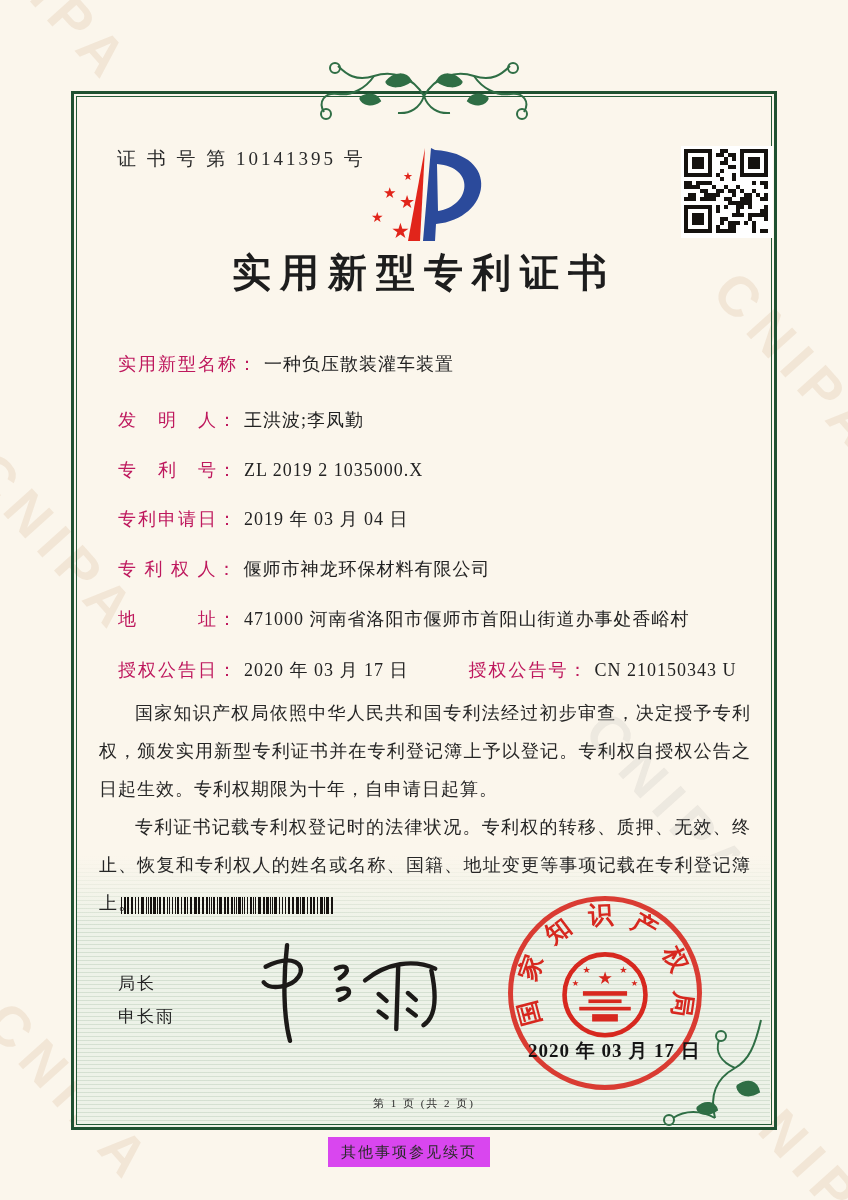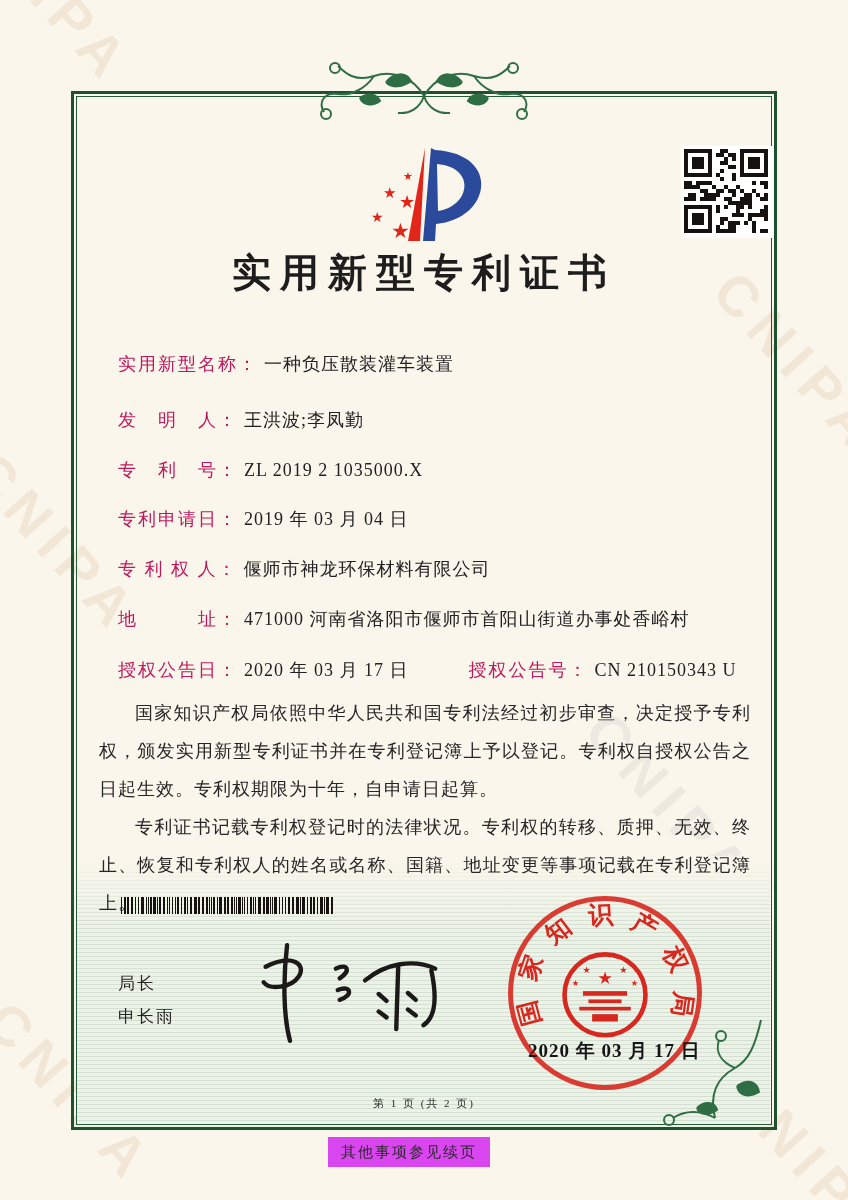--- a/index.html
+++ b/index.html
@@ -132,20 +132,21 @@
       <path d="M106,4 C100,30 94,44 80,52 C62,62 54,78 60,102"></path>
       <path d="M80,52 C66,46 60,36 64,24"></path>
       <path d="M60,102 C46,94 30,94 18,102"></path>
       <circle cx="66" cy="20" r="5"></circle>
       <circle cx="14" cy="104" r="5"></circle>
       <path d="M82,70 C94,62 102,66 104,76 C94,82 84,80 82,70" fill="#2f6e45"></path>
       <path d="M42,92 C50,84 60,86 62,94 C54,100 44,99 42,92" fill="#2f6e45"></path>
     </g>
   </svg>
 
+  <div class="cert-number">证 书 号 第 10141395 号</div>
 
   <svg class="logo" width="170" height="120" viewBox="0 0 170 120">
     <path d="M86,14 L69,107 L81,107 Z" fill="#e1251b"></path>
     <path d="M92,14 L84,107 L96,107 L97,90 C152,85 163,20 96,16 Z M98,30 C137,33 132,72 99,77 Z" fill="#2b4a9b" fill-rule="evenodd"></path>
     <g fill="#e1251b">
       <text x="64" y="46" font-size="11">★</text>
       <text x="44" y="64" font-size="15">★</text>
       <text x="60" y="74" font-size="18">★</text>
       <text x="32" y="88" font-size="14">★</text>
       <text x="52" y="104" font-size="21">★</text>

